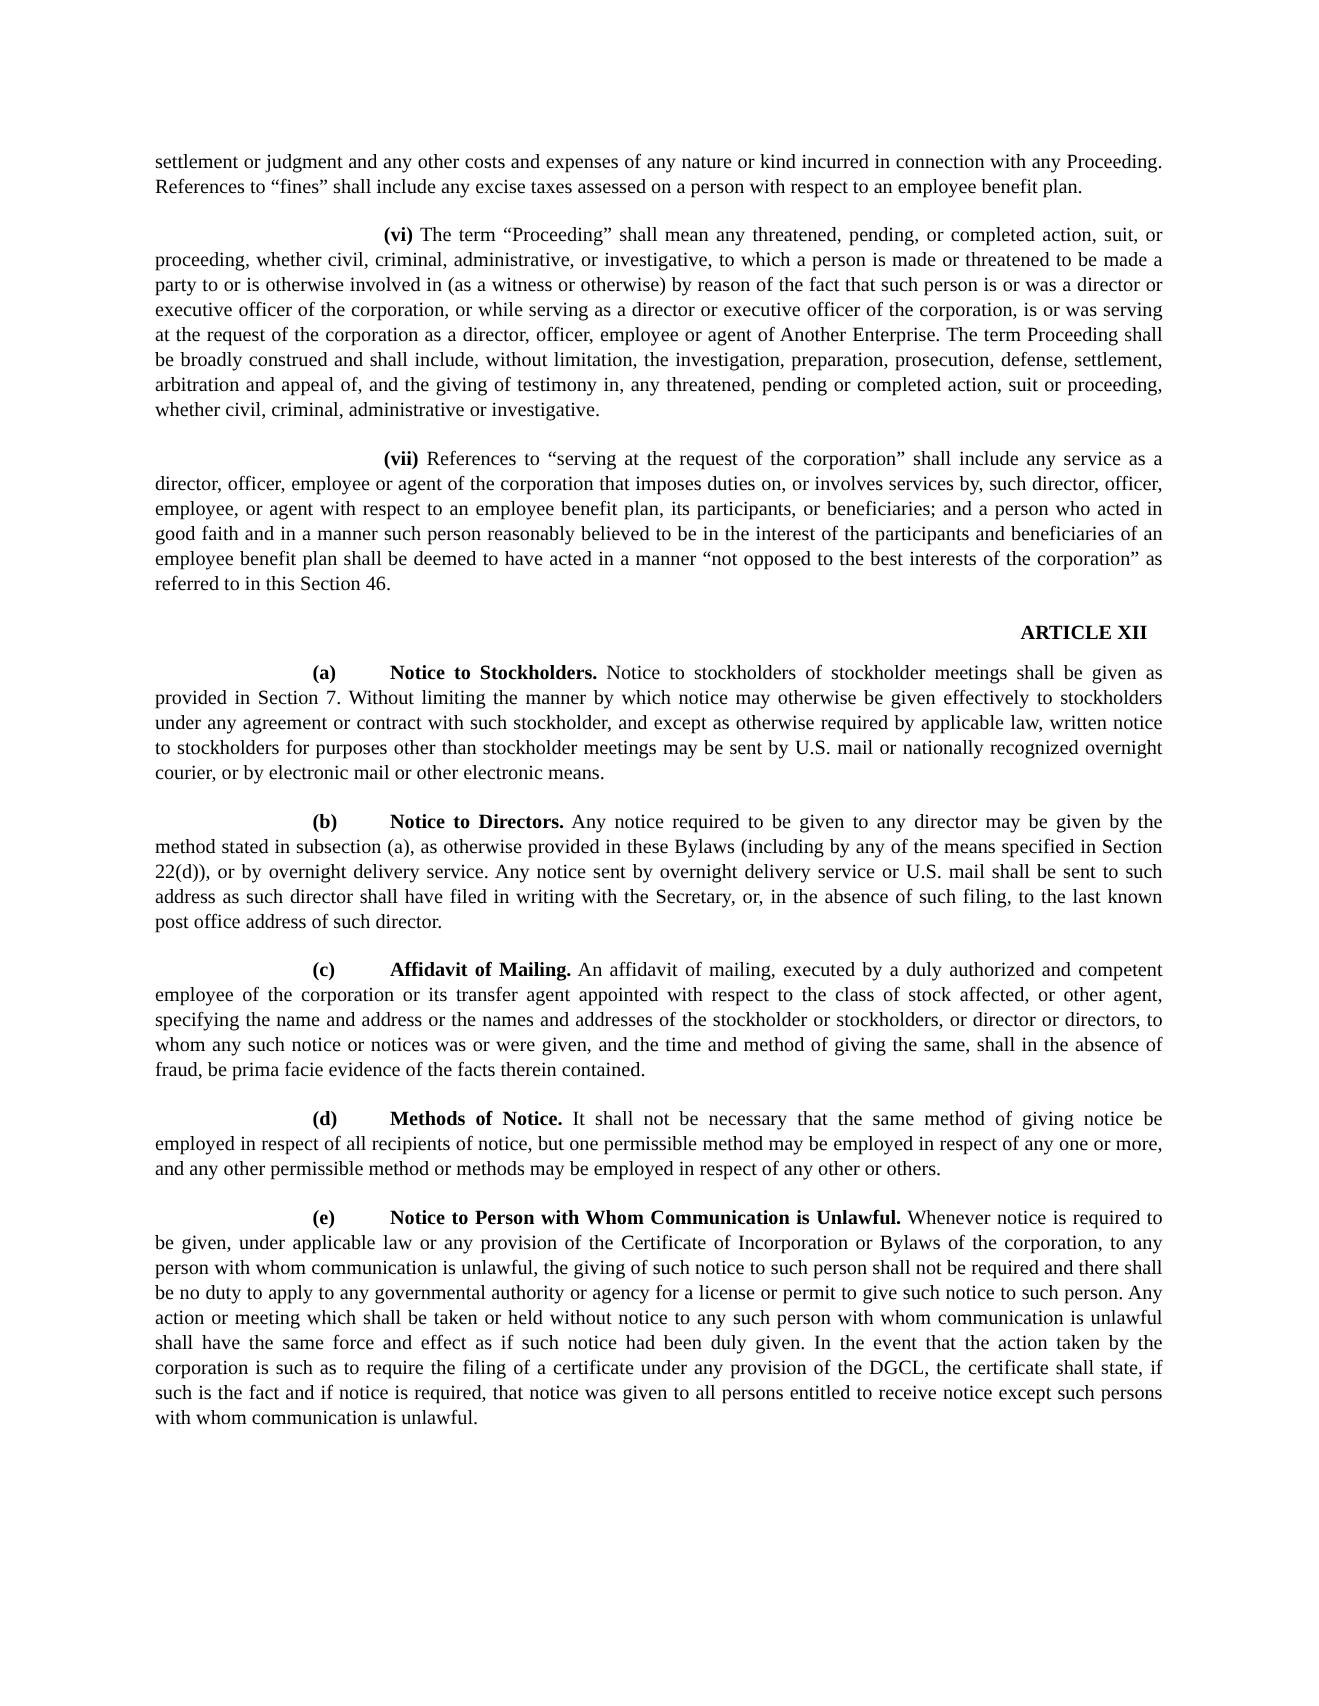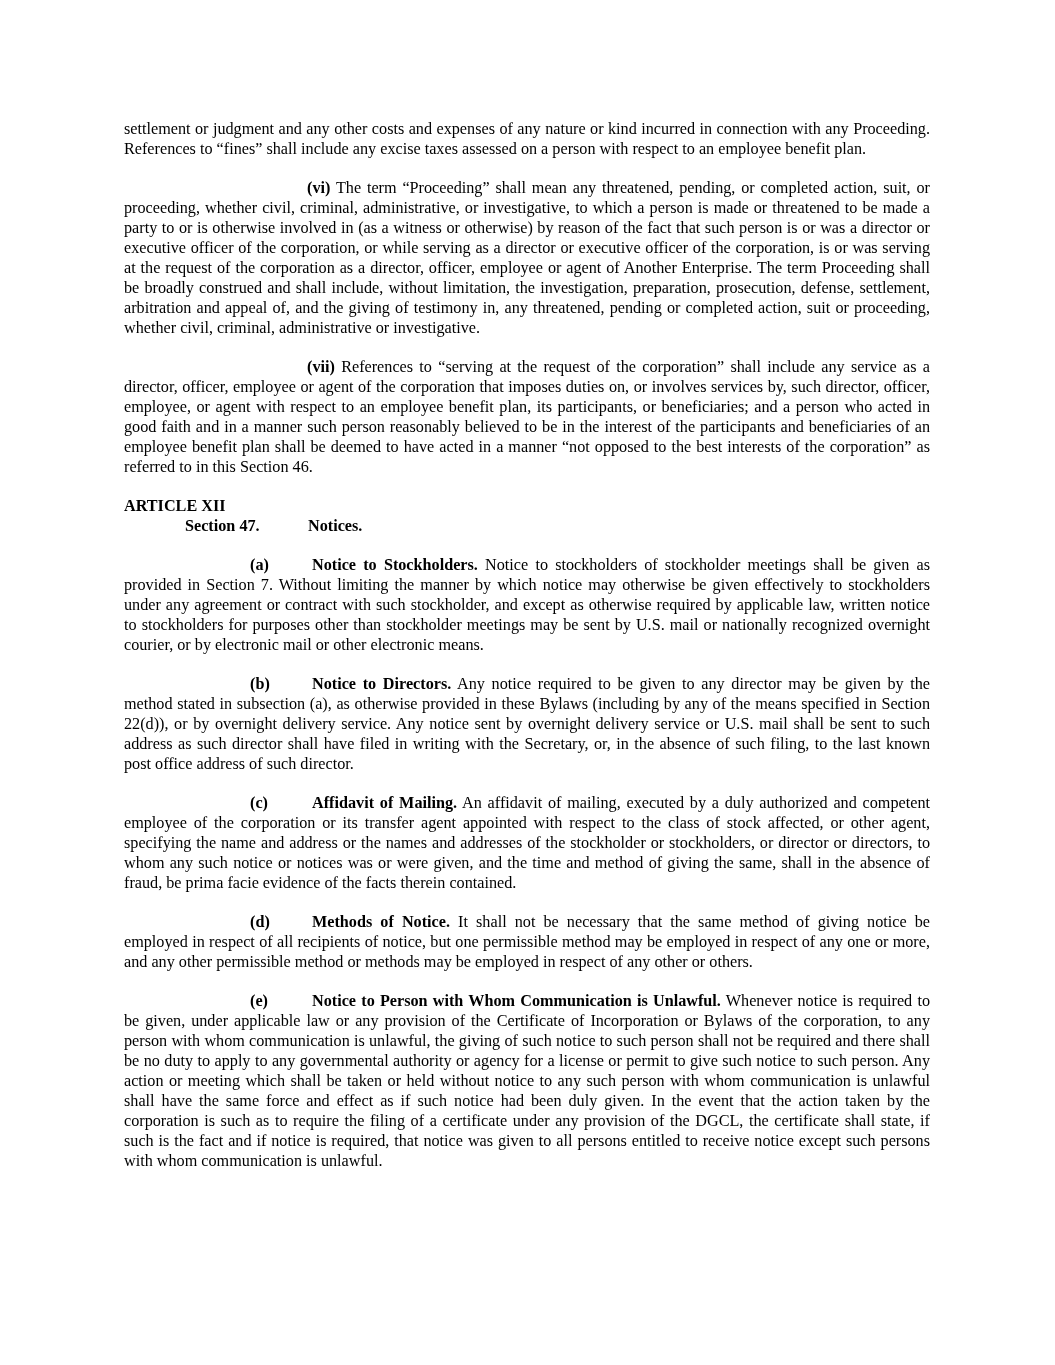--- a/index.html
+++ b/index.html
@@ -25,23 +25,23 @@
     margin: 0 0 19px 0;
     text-align: justify;
   }
   .b { font-weight: bold; }
   
   .p-cont { text-indent: 0; }
   
   .p-sub { text-indent: 183px; }
   
   .heading-center {
-    text-align: left;
+    text-align: right;
     font-weight: bold;
-    margin: 0;
+    margin: 12px;
   }
   
   .p-section {
     text-indent: 61px;
     margin: 0 0 19px 0;
     text-align: left;
   }
   .label-wide {
     display: inline-block;
     width: 123px;
@@ -64,21 +64,20 @@
 
   <p class="p-cont">settlement or judgment and any other costs and expenses of any nature or kind incurred in connection with any Proceeding. References to “fines” shall include any excise taxes assessed on a person with respect to an employee benefit plan.</p>
 
   <p class="p-sub"><span class="b">(vi)</span> <span>The term “Proceeding” shall mean any threatened, pending, or completed action, suit, or proceeding, whether civil, criminal, administrative, or investigative, to which a person is made or threatened to be made a party to or is otherwise involved in (as a witness or otherwise) by reason of the fact that such person is or was a director or executive officer of the corporation, or while serving as a director or executive officer of the corporation, is or was serving at the request of the corporation as a director, officer, employee or agent of Another Enterprise. The term Proceeding shall be broadly construed and shall include, without limitation, the investigation, preparation, prosecution, defense, settlement, arbitration and appeal of, and the giving of testimony in, any threatened, pending or completed action, suit or proceeding, whether civil, criminal, administrative or investigative.</span></p>
 
   <p class="p-sub"><span class="b">(vii)</span> <span>References to “serving at the request of the corporation” shall include any service as a director, officer, employee or agent of the corporation that imposes duties on, or involves services by, such director, officer, employee, or agent with respect to an employee benefit plan, its participants, or beneficiaries; and a person who acted in good faith and in a manner such person reasonably believed to be in the interest of the participants and beneficiaries of an employee benefit plan shall be deemed to have acted in a manner “not opposed to the best interests of the corporation” as referred to in this Section 46.</span></p>
 
   <div class="heading-center">ARTICLE XII</div>
 
 
-  <p class="p-section"><span class="label-wide">Section 47.</span><span class="b">Notices.</span></p>
 
   <p class="p-let"><span class="let-label">(a)</span><span class="b">Notice to Stockholders.</span> <span>Notice to stockholders of stockholder meetings shall be given as provided in Section 7. Without limiting the manner by which notice may otherwise be given effectively to stockholders under any agreement or contract with such stockholder, and except as otherwise required by applicable law, written notice to stockholders for purposes other than stockholder meetings may be sent by U.S. mail or nationally recognized overnight courier, or by electronic mail or other electronic means.</span></p>
 
   <p class="p-let"><span class="let-label">(b)</span><span class="b">Notice to Directors.</span> <span>Any notice required to be given to any director may be given by the method stated in subsection (a), as otherwise provided in these Bylaws (including by any of the means specified in Section 22(d)), or by overnight delivery service. Any notice sent by overnight delivery service or U.S. mail shall be sent to such address as such director shall have filed in writing with the Secretary, or, in the absence of such filing, to the last known post office address of such director.</span></p>
 
   <p class="p-let"><span class="let-label">(c)</span><span class="b">Affidavit of Mailing.</span> <span>An affidavit of mailing, executed by a duly authorized and competent employee of the corporation or its transfer agent appointed with respect to the class of stock affected, or other agent, specifying the name and address or the names and addresses of the stockholder or stockholders, or director or directors, to whom any such notice or notices was or were given, and the time and method of giving the same, shall in the absence of fraud, be prima facie evidence of the facts therein contained.</span></p>
 
   <p class="p-let"><span class="let-label">(d)</span><span class="b">Methods of Notice.</span> <span>It shall not be necessary that the same method of giving notice be employed in respect of all recipients of notice, but one permissible method may be employed in respect of any one or more, and any other permissible method or methods may be employed in respect of any other or others.</span></p>
 
   <p class="p-let"><span class="let-label">(e)</span><span class="b">Notice to Person with Whom Communication is Unlawful.</span> <span>Whenever notice is required to be given, under applicable law or any provision of the Certificate of Incorporation or Bylaws of the corporation, to any person with whom communication is unlawful, the giving of such notice to such person shall not be required and there shall be no duty to apply to any governmental authority or agency for a license or permit to give such notice to such person. Any action or meeting which shall be taken or held without notice to any such person with whom communication is unlawful shall have the same force and effect as if such notice had been duly given. In the event that the action taken by the corporation is such as to require the filing of a certificate under any provision of the DGCL, the certificate shall state, if such is the fact and if notice is required, that notice was given to all persons entitled to receive notice except such persons with whom communication is unlawful.</span></p>

